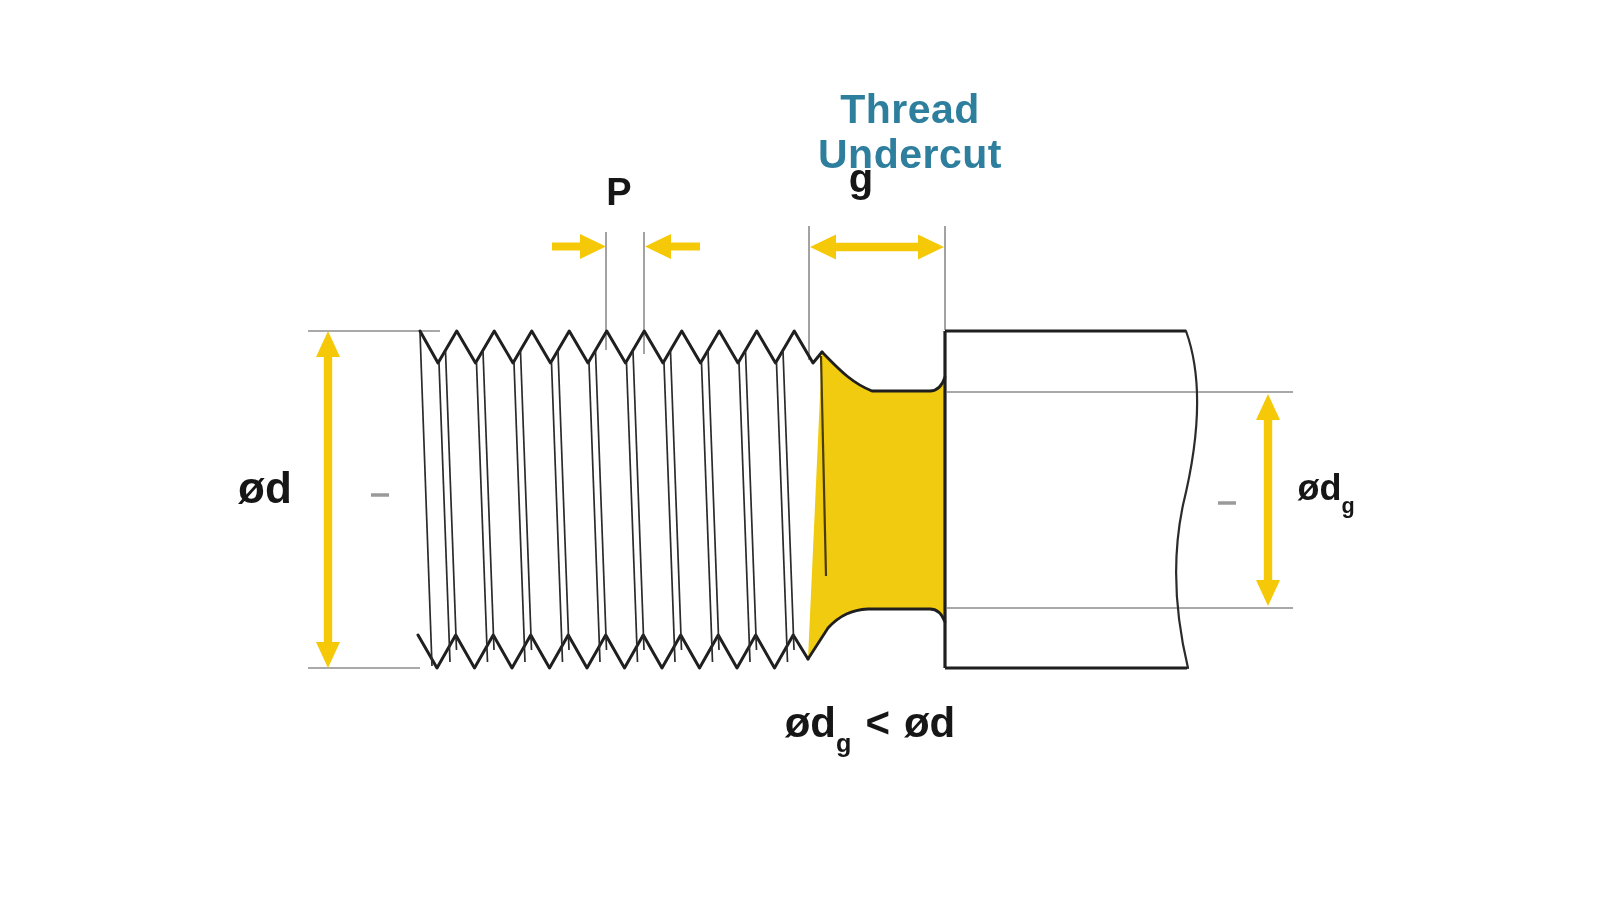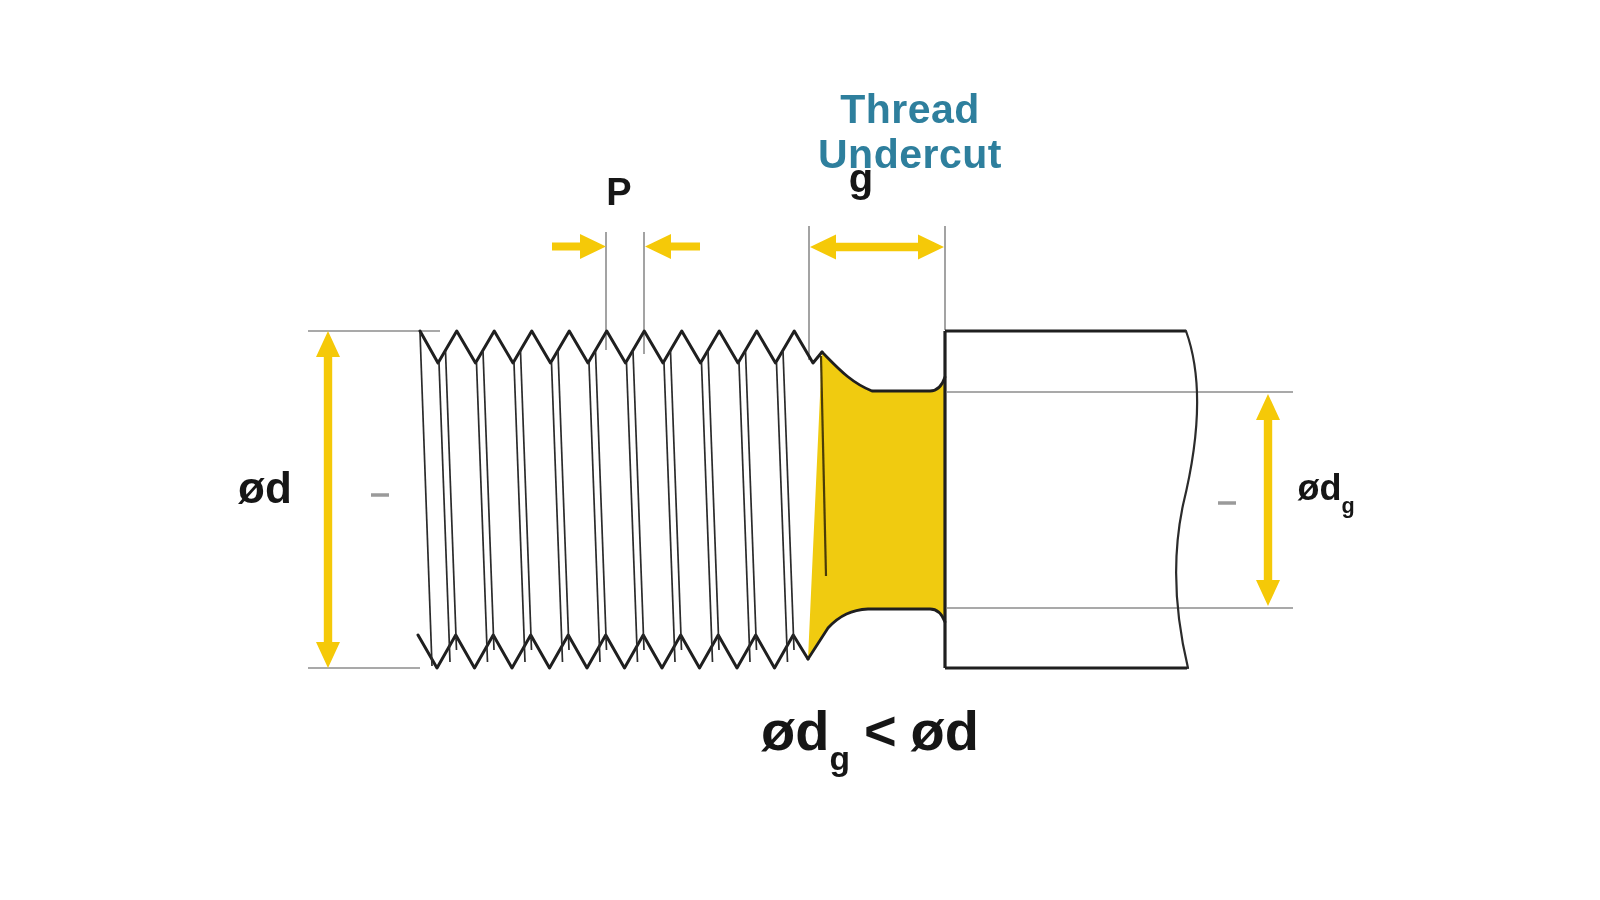--- a/index.html
+++ b/index.html
@@ -6,21 +6,21 @@
   body{width:1600px;height:900px;position:relative;overflow:hidden;
        font-family:"Liberation Sans", sans-serif;}
   #diagram{position:absolute;left:0;top:0;width:1600px;height:900px;}
   .lbl{position:absolute;font-weight:700;color:#161616;text-align:center;line-height:1.1;}
   .lbl sub{font-size:0.60em;position:relative;top:0.22em;line-height:0;}
   #title-label{font-size:41px;letter-spacing:0.5px;}
   #p-label{font-size:38px;}
   #g-label{font-size:40px;}
   #od-label{font-size:44px;}
   #odg-label{font-size:36px;}
-  #formula-label{font-size:56px;}
+  #formula-label{font-size:42px;}
   #formula-label .op{margin:0 14px;}
 </style>
 </head>
 <body>
 
 <svg id="diagram" viewBox="0 0 1600 900" aria-hidden="true">
   <g id="g-ext">
       <line x1="308" y1="331" x2="440" y2="331" stroke="#8C8C8C" stroke-width="1.6" stroke-linecap="butt"></line>
       <line x1="308" y1="668" x2="420" y2="668" stroke="#8C8C8C" stroke-width="1.6" stroke-linecap="butt"></line>
       <line x1="606" y1="232" x2="606" y2="350" stroke="#8C8C8C" stroke-width="1.6" stroke-linecap="butt"></line>

